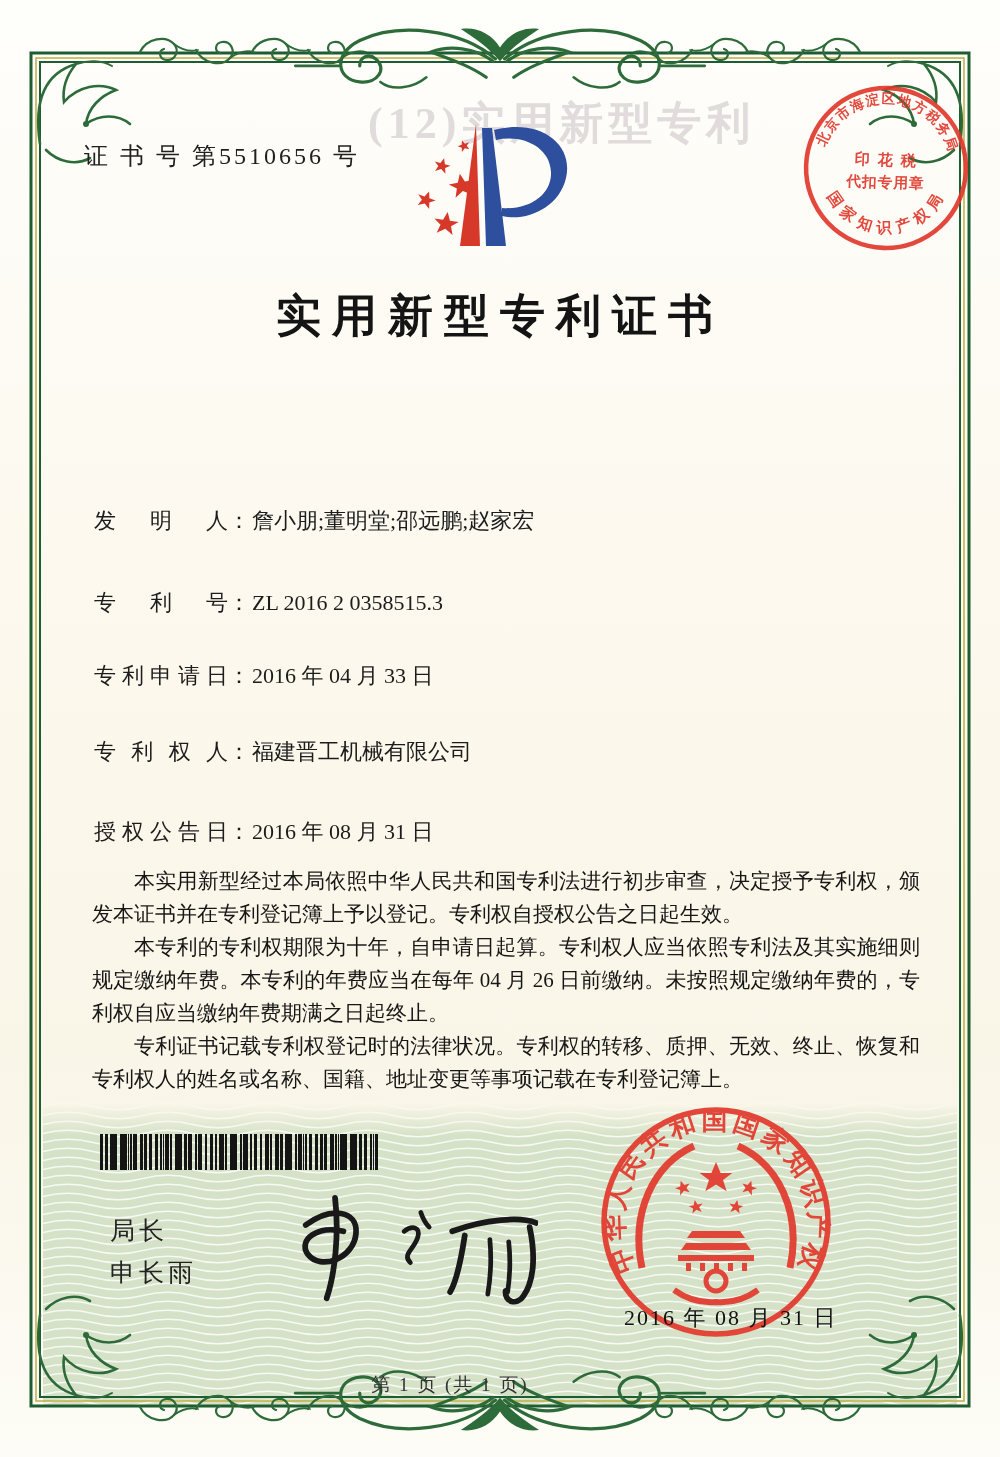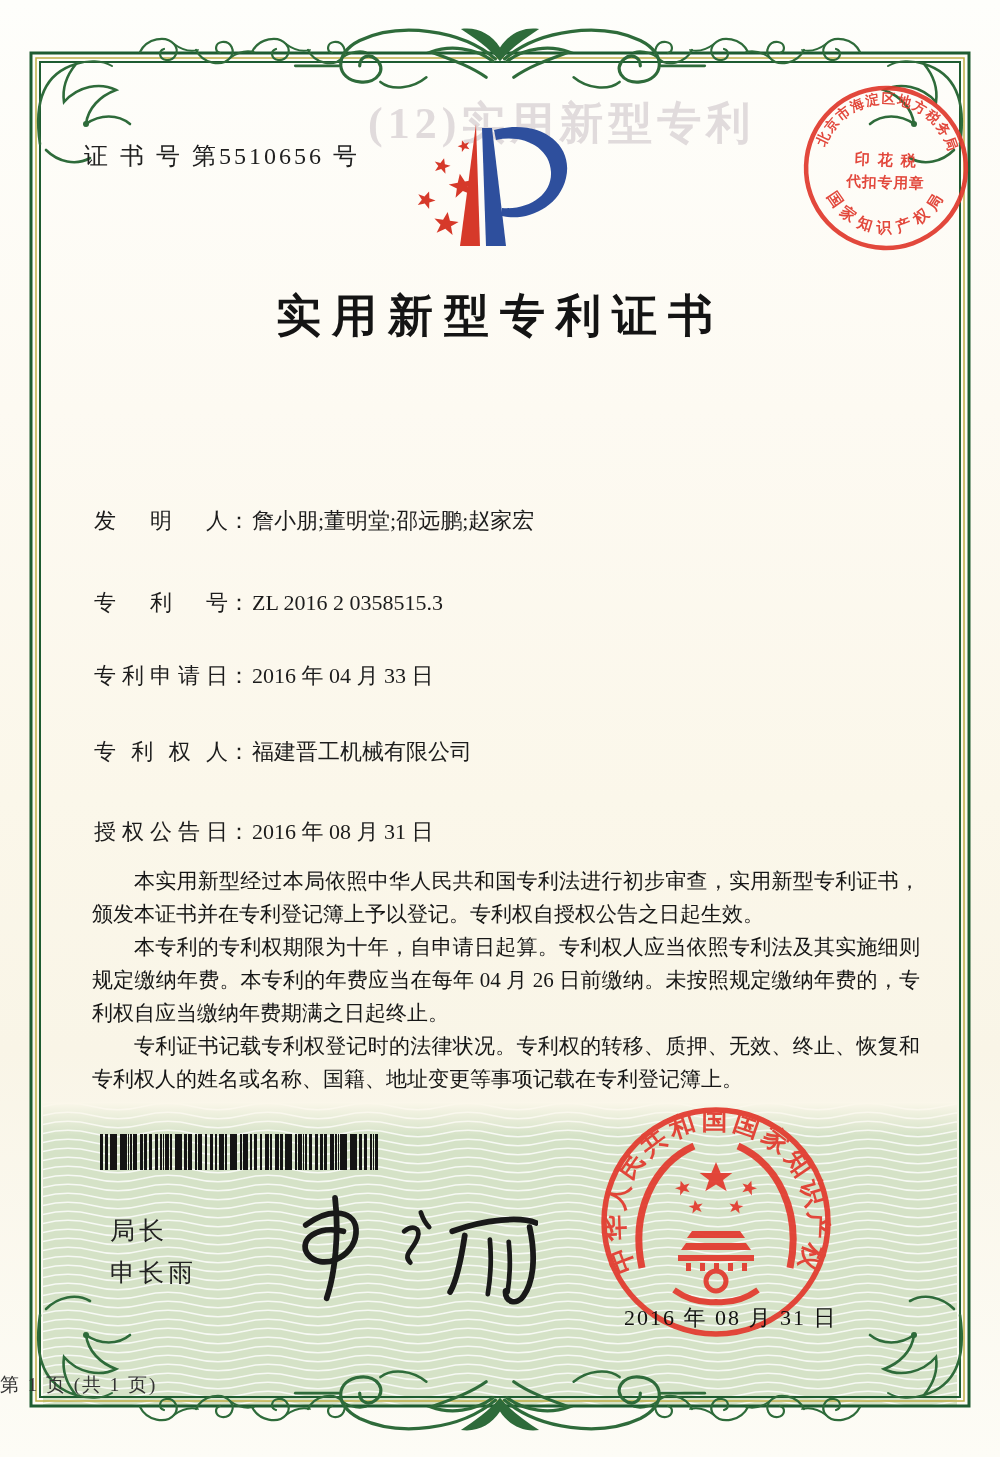--- a/index.html
+++ b/index.html
@@ -38,21 +38,21 @@
     background-image:
       repeating-linear-gradient(90deg,#141414 0 2px,transparent 2px 5px),
       repeating-linear-gradient(90deg,#141414 0 3px,transparent 3px 11px),
       repeating-linear-gradient(90deg,#141414 0 1px,transparent 1px 7px);
   }
   .officer-title{left:110px;top:1214px;font-size:25px;letter-spacing:4px;z-index:2;color:#222;}
   .officer-name{left:110px;top:1256px;font-size:25px;letter-spacing:4px;z-index:2;color:#222;}
   .sig-svg{left:266px;top:1188px;width:272px;height:118px;z-index:2;}
   .seal-svg{left:586px;top:1092px;width:260px;height:260px;z-index:3;opacity:.93;}
   .seal-date{left:624px;top:1303px;font-size:22px;letter-spacing:2px;z-index:4;color:#111;white-space:nowrap;}
-  .footer{left:0;top:1372px;width:900px;font-size:19px;letter-spacing:2px;color:#333;z-index:2;}
+  .footer{left:0;top:1372px;width:900px;text-align:center;font-size:19px;letter-spacing:2px;color:#333;z-index:2;}
 </style>
 </head>
 <body>
 
 <div class="page">
 
   <div class="abs green-zone">
     <svg class="waves-svg" xmlns="http://www.w3.org/2000/svg">
       <defs>
         <pattern id="waves" width="100" height="9" patternUnits="userSpaceOnUse">
@@ -174,21 +174,21 @@
     <span class="flabel">专利申请日</span><span class="fcolon">：</span><span>2016 年 04 月 33 日</span>
   </div>
   <div class="abs field f4">
     <span class="flabel">专利权人</span><span class="fcolon">：</span><span>福建晋工机械有限公司</span>
   </div>
   <div class="abs field f5">
     <span class="flabel">授权公告日</span><span class="fcolon">：</span><span>2016 年 08 月 31 日</span>
   </div>
 
   <div class="abs paras">
-    <p>本实用新型经过本局依照中华人民共和国专利法进行初步审查，实用新型专利证书，颁发本证书并在专利登记簿上予以登记。专利权自授权公告之日起生效。</p>
+    <p>本实用新型经过本局依照中华人民共和国专利法进行初步审查，决定授予专利权，颁发本证书并在专利登记簿上予以登记。专利权自授权公告之日起生效。</p>
     <p>本专利的专利权期限为十年，自申请日起算。专利权人应当依照专利法及其实施细则规定缴纳年费。本专利的年费应当在每年 04 月 26 日前缴纳。未按照规定缴纳年费的，专利权自应当缴纳年费期满之日起终止。</p>
     <p>专利证书记载专利权登记时的法律状况。专利权的转移、质押、无效、终止、恢复和专利权人的姓名或名称、国籍、地址变更等事项记载在专利登记簿上。</p>
   </div>
 
   <div class="abs barcode"></div>
 
   <div class="abs officer-title">局长</div>
   <div class="abs officer-name">申长雨</div>
 
   <svg class="abs sig-svg" viewBox="0 0 260 110" xmlns="http://www.w3.org/2000/svg">

